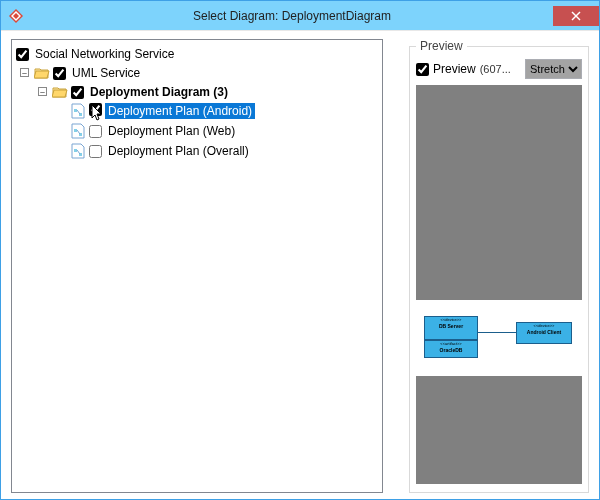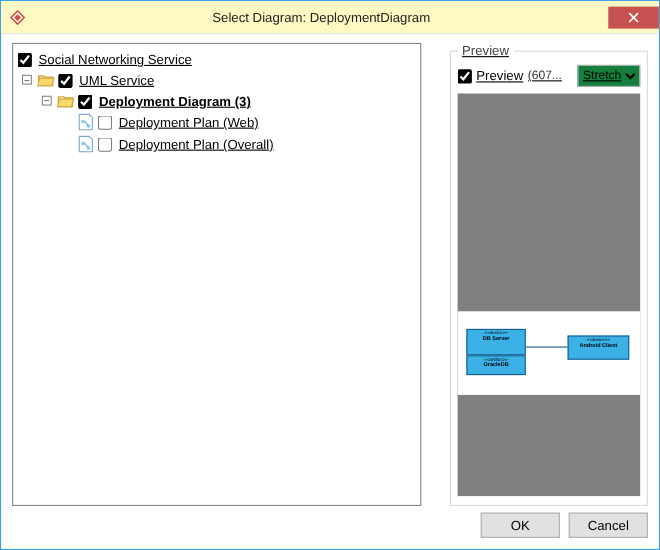--- a/index.html
+++ b/index.html
@@ -1,31 +1,31 @@
 <!DOCTYPE html>
 <html><head>
 <meta charset="utf-8">
 <style>
   * { box-sizing: border-box; }
   html, body { margin: 0; padding: 0; font-family: "Segoe UI", Tahoma, sans-serif; font-size: 12px; color: #000; }
   .window { width: 600px; height: 500px; background: #fff; border: 1px solid #3ea0e6; display: flex; flex-direction: column; box-shadow: 4px 4px 18px rgba(0,0,0,0.25); }
-  .titlebar { height: 30px; background: #fef9c3; display: flex; align-items: center; border-bottom: 1px solid #e8e8e8; }
+  .titlebar { height: 30px; background: #7dd3fc; display: flex; align-items: center; border-bottom: 1px solid #e8e8e8; }
   .titlebar .appicon { width: 30px; display: flex; align-items: center; justify-content: center; }
   .titlebar .title { flex: 1; text-align: center; color: #222; font-size: 12px; }
   .titlebar .winbtn { width: 46px; height: 20px; display: flex; align-items: center; justify-content: center; }
   .titlebar .close { background: #c75050; width: 46px; height: 20px; margin-right: 0; }
   .titlebar .close svg { stroke: #fff; }
-  .body { flex: 1; display: flex; padding: 8px 10px 6px 10px; gap: 10px; min-height: 0; text-decoration: underline; }
+  .body { flex: 1; display: flex; padding: 8px 10px 6px 10px; gap: 10px; min-height: 0; }
   .treepanel { flex: 1; border: 1px solid #828790; background: #fff; padding: 4px 2px; overflow: auto; }
   .previewpanel { width: 180px; display: flex; flex-direction: column; margin-left: 16px; }
   .previewpanel fieldset { border: 1px solid #d9d9d9; margin: 0; padding: 6px 6px 8px 6px; flex: 1; display: flex; flex-direction: column; min-height: 0; }
   .previewpanel legend { color: #444; padding: 0 4px; font-size: 12px; }
   .preview-ctrl { display: flex; align-items: center; gap: 4px; margin-bottom: 6px; }
   .preview-ctrl .dimlabel { flex: 1; overflow: hidden; text-overflow: ellipsis; white-space: nowrap; font-size: 11px; color: #333; }
-  .preview-ctrl select { height: 20px; font-size: 11px; border: 1px solid #abadb3; background: #15803d; }
+  .preview-ctrl select { height: 20px; font-size: 11px; border: 1px solid #abadb3; background: #a3a3a3; }
   .preview-canvas { flex: 1; background: #808080; position: relative; overflow: hidden; }
   .buttons { display: flex; justify-content: flex-end; gap: 8px; padding: 0 10px 10px 0; }
   .btn { min-width: 72px; height: 23px; background: #e1e1e1; border: 1px solid #adadad; font-size: 12px; cursor: default; }
   
   .tree ul { list-style: none; margin: 0; padding-left: 18px; }
   .tree > ul { padding-left: 2px; }
   .tree li { position: relative; padding: 1px 0 1px 0; white-space: nowrap; }
   .node { display: flex; align-items: center; gap: 3px; height: 18px; }
   .square { width: 9px; height: 9px; border: 1px solid #888; display: inline-flex; align-items: center; justify-content: center; font-size: 8px; line-height: 7px; color: #000; position: absolute; left: -14px; top: 5px; background: #fff; }
   .nodeicon { width: 16px; height: 16px; display: inline-flex; align-items: center; justify-content: center; }
@@ -94,20 +94,39 @@
                     <span class="nodeicon">
                       <svg width="16" height="14" viewBox="0 0 16 14">
                           <path d="M1 3 h5 l1 1 h7 v8 h-13z" fill="#ffe9a8" stroke="#c9a23a"></path>
                           <path d="M2 5 h13 l-2 7 h-13z" fill="#ffd76b" stroke="#c9a23a"></path>
                         </svg>
                     </span>
                     <input type="checkbox" checked="" style="">
                     <span class="nodelabel bold">Deployment Diagram (3)</span>
                   </div>
                   <ul>
+                    <li style="position:relative;">
+                      <div class="node">
+                        <span class="nodeicon">
+                          <svg width="14" height="16" viewBox="0 0 14 16">
+                              <path d="M1 1 h9 l3 3 v11 h-12z" fill="#fff" stroke="#7aa5d2"></path>
+                              <rect x="3" y="6" width="3" height="3" fill="#85d0e8"></rect>
+                              <rect x="8" y="10" width="3" height="3" fill="#85d0e8"></rect>
+                              <line x1="6" y1="7" x2="9" y2="11" stroke="#7aa5d2"></line>
+                            </svg>
+                        </span>
+                        <span style="position:relative; display:inline-block;">
+                          <input type="checkbox" checked="" style="">
+                          <svg class="cursor" width="14" height="18" viewBox="0 0 14 18">
+                              <path d="M1 1 L1 14 L4 11 L6 16 L8 15 L6 10 L10 10 Z" fill="#fff" stroke="#000" stroke-width="1"></path>
+                            </svg>
+                        </span>
+                        <span class="nodelabel selected">Deployment Plan (Android)</span>
+                      </div>
+                    </li>
                     <li>
                       <div class="node">
                         <span class="nodeicon">
                           <svg width="14" height="16" viewBox="0 0 14 16">
                               <path d="M1 1 h9 l3 3 v11 h-12z" fill="#fff" stroke="#7aa5d2"></path>
                               <rect x="3" y="6" width="3" height="3" fill="#85d0e8"></rect>
                               <rect x="8" y="10" width="3" height="3" fill="#85d0e8"></rect>
                               <line x1="6" y1="7" x2="9" y2="11" stroke="#7aa5d2"></line>
                             </svg>
                         </span>
@@ -164,18 +183,14 @@
               <div class="stereo">&lt;&lt;device&gt;&gt;</div>
               <div class="name">Android Client</div>
             </div>
           </div>
         </div>
       </fieldset>
     </div>
 
   </div>
 
-  <div class="buttons">
-    <button class="btn">OK</button>
-    <button class="btn">Cancel</button>
-  </div>
 
 </div>
 
 </body></html>

